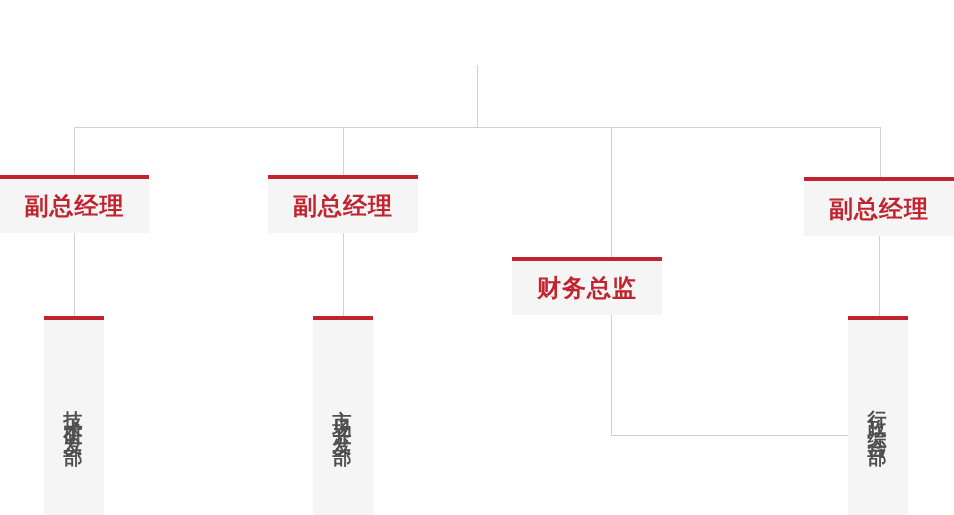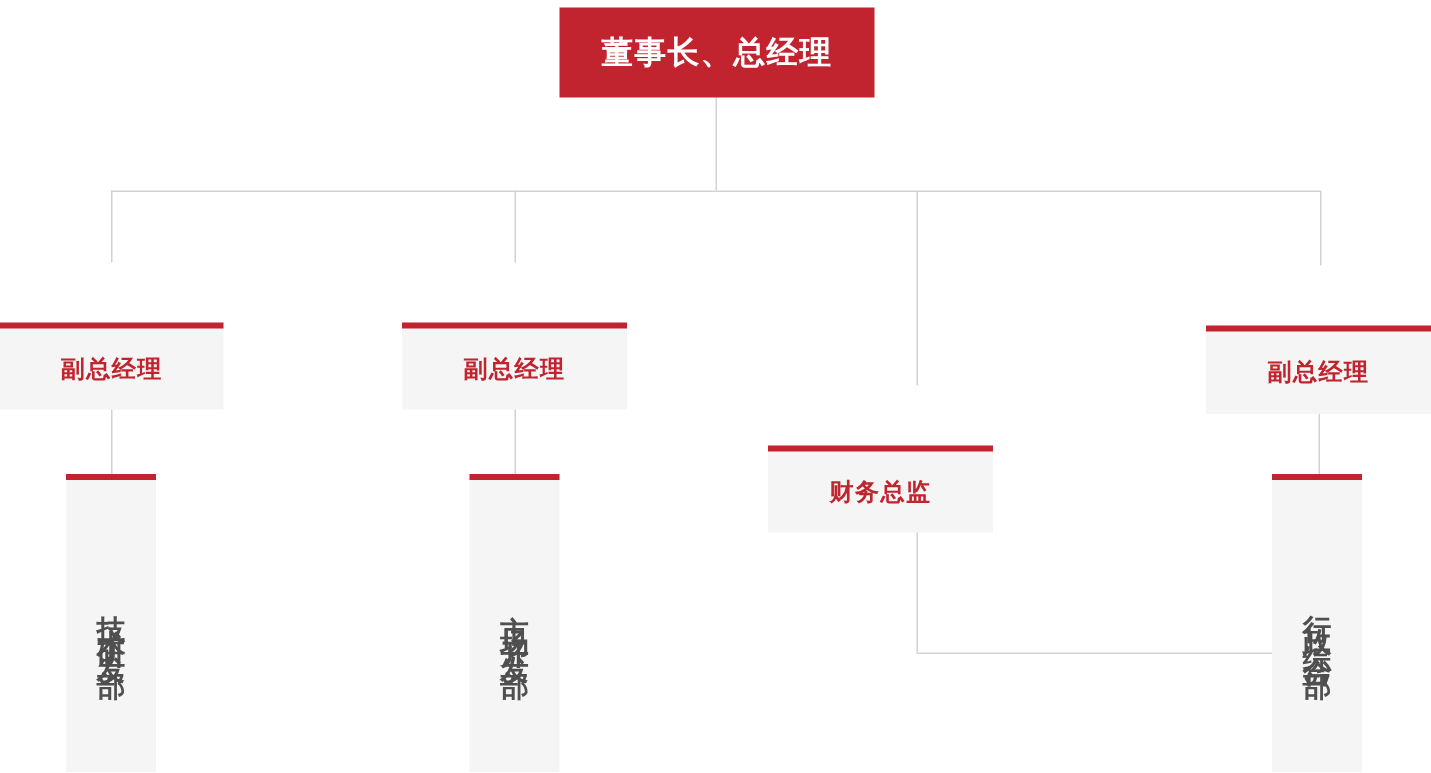--- a/index.html
+++ b/index.html
@@ -27,24 +27,23 @@
     background: var(--accent-red);
     color: var(--root-text);
     font-size: 21px;
     font-weight: bold;
     letter-spacing: 1px;
   }
   .node.mid {
     background: var(--node-fill);
     border-top: 4px solid var(--accent-red);
     color: var(--accent-red);
-    font-size: 16px;
+    font-size: 24px;
     font-weight: bold;
     letter-spacing: 1px;
-    margin-top: 40px;
   }
   .node.dept {
     background: var(--node-fill);
     border-top: 4px solid var(--accent-red);
   }
   .node.dept .label {
     writing-mode: vertical-lr;
     text-orientation: upright;
     font-size: 19px;
     font-weight: bold;
@@ -63,23 +62,20 @@
   <div class="line v" style="left:74px;  top:127px; height:48px;"></div>
   <div class="line v" style="left:343px; top:127px; height:48px;"></div>
   <div class="line v" style="left:611px; top:127px; height:130px;"></div>
   <div class="line v" style="left:880px; top:127px; height:50px;"></div>
   <div class="line v" style="left:74px;  top:233px; height:83px;"></div>
   <div class="line v" style="left:343px; top:233px; height:83px;"></div>
   <div class="line v" style="left:879px; top:236px; height:80px;"></div>
   <div class="line v" style="left:611px; top:315px; height:120px;"></div>
   <div class="line h" style="left:611px; top:435px; width:237px;"></div>
 
-  <div class="node root" style="left:373px; top:5px; width:210px; height:60px;">
-    <span class="label">董事长、总经理</span>
-  </div>
 
   <div class="node mid" style="left:0px; top:175px; width:149px; height:58px;">
     <span class="label">副总经理</span>
   </div>
   <div class="node mid" style="left:268px; top:175px; width:150px; height:58px;">
     <span class="label">副总经理</span>
   </div>
   <div class="node mid" style="left:512px; top:257px; width:150px; height:58px;">
     <span class="label">财务总监</span>
   </div>

